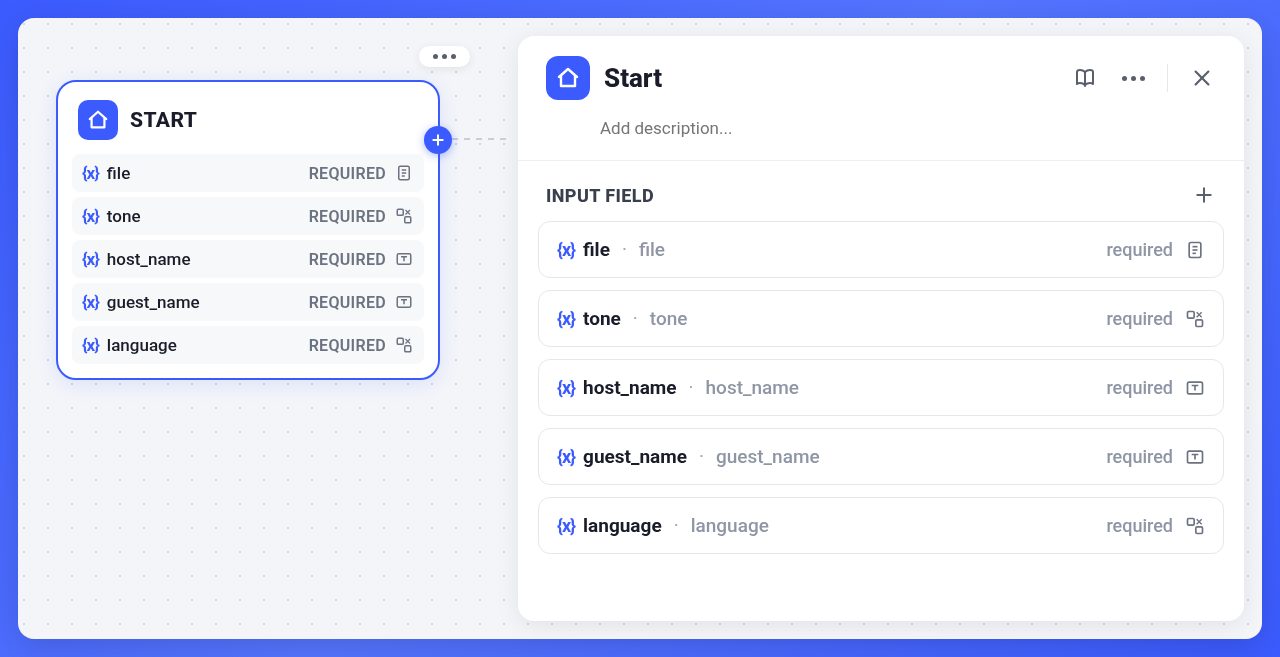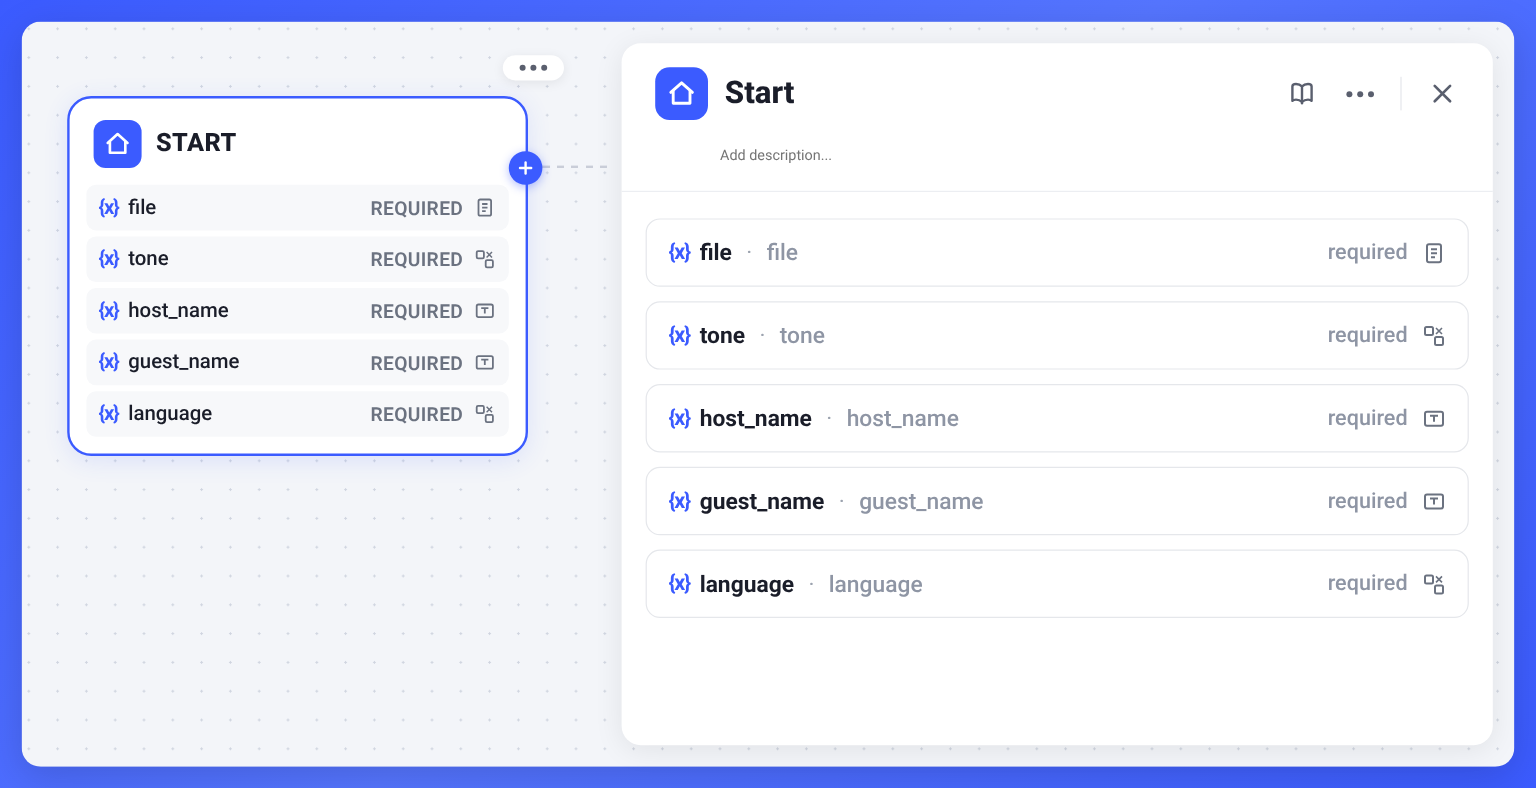--- a/index.html
+++ b/index.html
@@ -180,21 +180,21 @@
       width: 1px;
       height: 28px;
       background: #e5e7eb;
     }
     .panel-desc {
       padding: 10px 28px 22px 82px;
     }
     .desc-input {
       border: none;
       outline: none;
-      font-size: 12px;
+      font-size: 17px;
       color: #9ca3af;
       width: 100%;
       font-family: inherit;
     }
     .panel-divider {
       height: 1px;
       background: #eceef2;
       margin: 0 0 22px 0;
     }
     .section-header {
@@ -416,20 +416,29 @@
               <line x1="5" y1="5" x2="19" y2="19"></line>
               <line x1="19" y1="5" x2="5" y2="19"></line>
             </svg>
         </div>
       </div>
     </div>
     <div class="panel-desc">
       <input class="desc-input" placeholder="Add description..." style="">
     </div>
     <div class="panel-divider"></div>
+    <div class="section-header">
+      <div class="section-title">INPUT FIELD</div>
+      <div class="add-btn">
+        <svg width="20" height="20" viewBox="0 0 24 24" fill="none" stroke="currentColor" stroke-width="2.4" stroke-linecap="round">
+            <line x1="12" y1="4" x2="12" y2="20"></line>
+            <line x1="4" y1="12" x2="20" y2="12"></line>
+          </svg>
+      </div>
+    </div>
     <div class="field-list">
       <div class="field-row">
         <div class="field-left">
           <span class="var-badge" style="font-size:18px;">{x}</span>
           <span class="field-name">file</span>
           <span class="field-sep">·</span>
           <span class="field-alias">file</span>
         </div>
         <div class="field-right">
           <span class="field-req">required</span>

